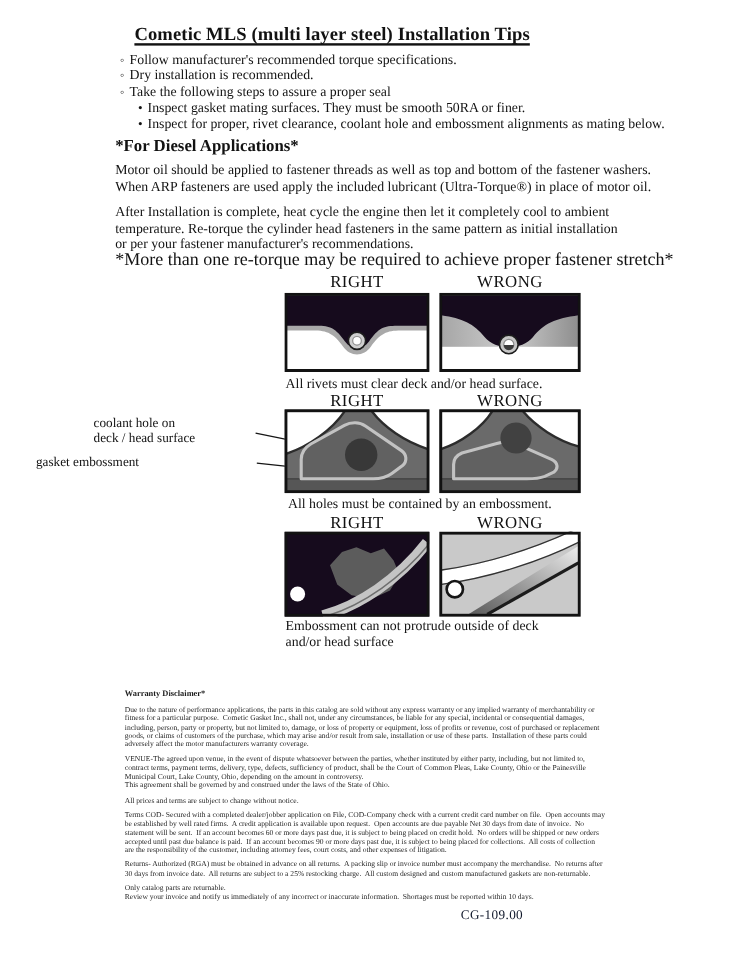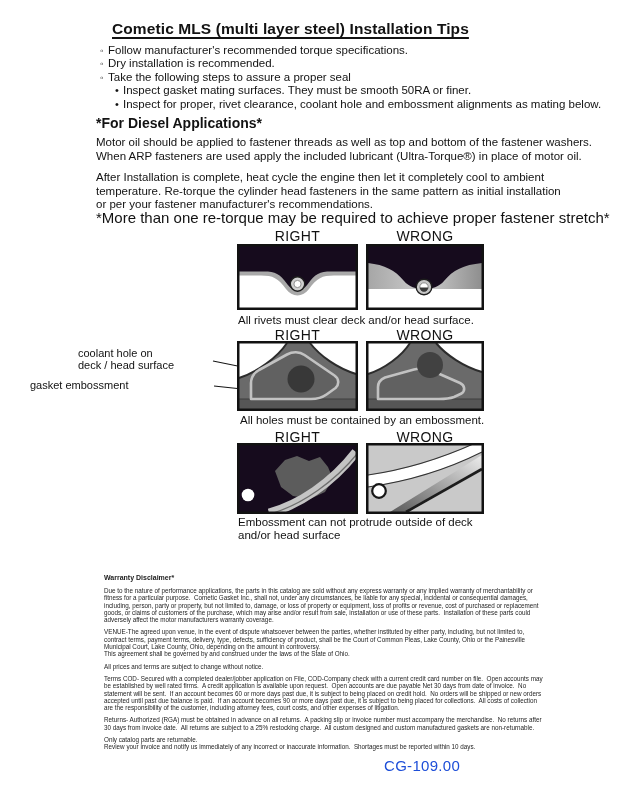--- a/index.html
+++ b/index.html
@@ -6,21 +6,21 @@
     --ink:#121212;
     --diagram-dark:#160b1d;
     --mid-gray:#6a6a6a;
     --light-gray:#c2c2c2;
     --hole-gray:#383838;
     --page-bg:#ffffff;
   }
   html,body{margin:0;padding:0;background:#fff;}
   .page{
     position:relative;width:618px;height:800px;background:var(--page-bg);
-    font-family:Liberation Sans, sans-serif;color:var(--ink);overflow:hidden;
+    font-family:Liberation Serif, serif;color:var(--ink);overflow:hidden;
   }
   .abs{position:absolute;}
   .title{
     left:112px;top:20px;font-size:15.5px;font-weight:bold;letter-spacing:.1px;
     text-decoration:underline;text-decoration-thickness:1.5px;text-underline-offset:3px;
   }
   .bullets{left:100px;top:44px;font-size:11.5px;line-height:13.4px;}
   .b-row{white-space:nowrap;}
   .b-mark{display:inline-block;width:8px;font-size:10px;vertical-align:top;}
   .sb-row{margin-left:15px;white-space:nowrap;}
@@ -32,21 +32,21 @@
   .note{left:96px;top:209px;font-size:15px;}
   .diagrams{left:0;top:228px;width:618px;height:322px;}
   .hdr{position:absolute;font-size:14px;letter-spacing:.4px;text-align:center;width:121px;}
   .dbox{position:absolute;display:block;}
   .cap{position:absolute;font-size:11.5px;line-height:13px;white-space:pre-line;}
   .lab{position:absolute;font-size:11px;line-height:11.8px;text-align:left;white-space:pre-line;}
   .leader{position:absolute;left:0;top:0;pointer-events:none;}
   .dz{left:104px;top:574px;width:480px;}
   .dz-h{font-size:7px;font-weight:bold;margin-bottom:6px;color:#1c1c1c;}
   .dz-p{font-size:6.3px;line-height:7.3px;white-space:pre;margin-bottom:5px;color:#242424;}
-  .pageno{left:384px;top:757px;font-size:15px;letter-spacing:.3px;color:#1d4ed8;}
+  .pageno{left:384px;top:757px;font-size:11px;letter-spacing:.3px;color:#0f172a;}
 </style>
 </head>
 <body>
 
 <div class="page">
 
   <div class="abs title">Cometic MLS (multi layer steel) Installation Tips</div>
 
   <div class="abs bullets">
     <div class="b-row"><span class="b-mark">◦</span><span>Follow manufacturer's recommended torque specifications.</span></div>

